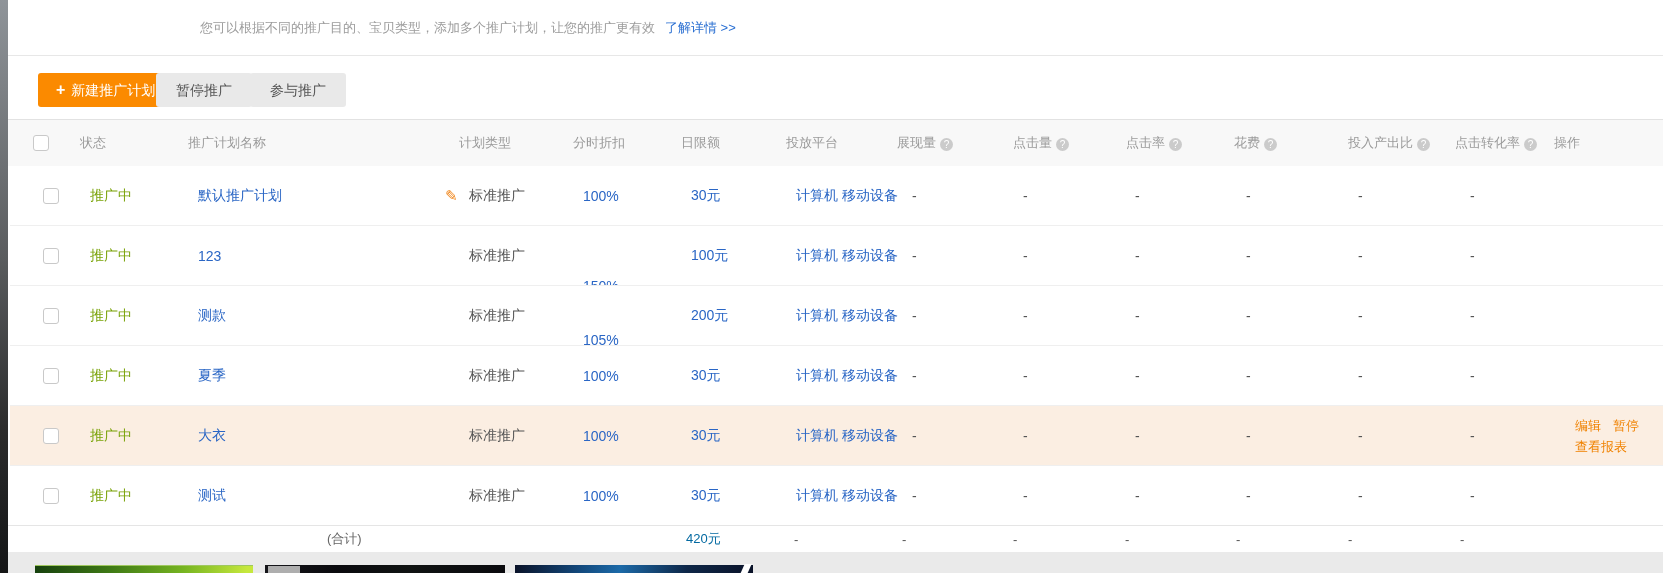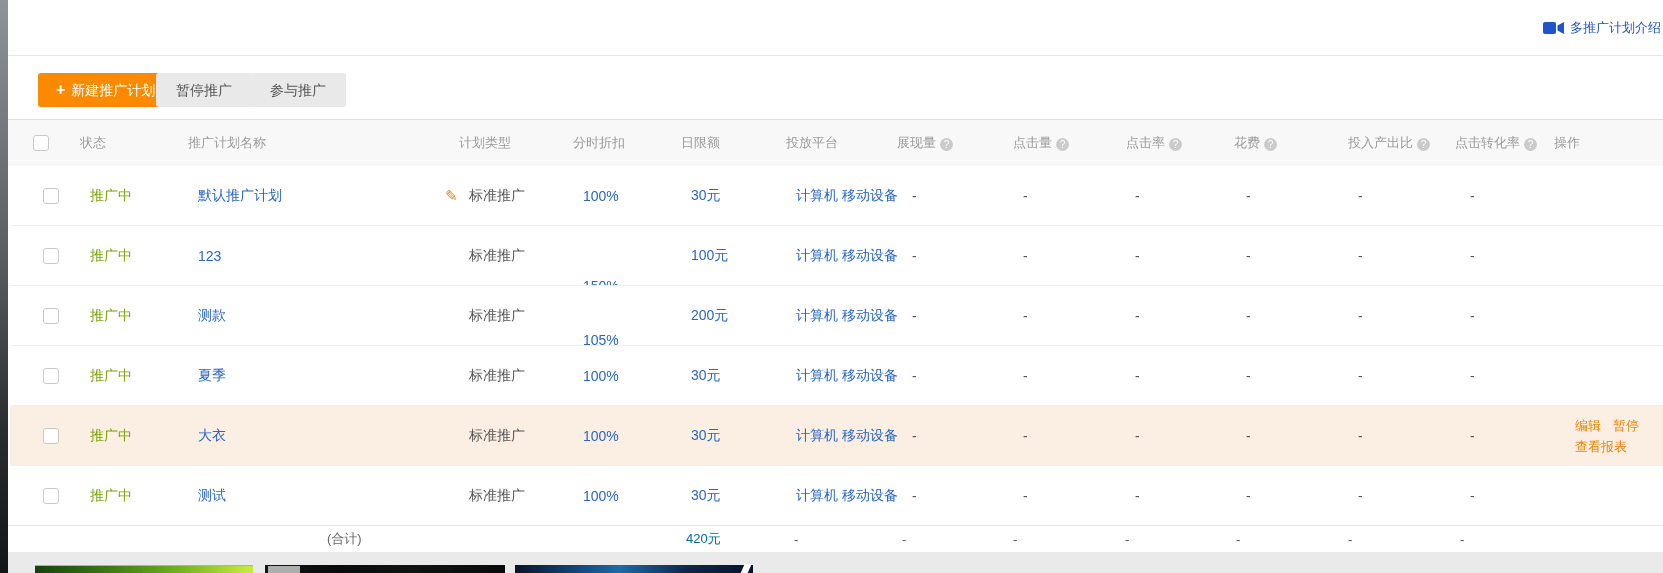--- a/index.html
+++ b/index.html
@@ -78,26 +78,23 @@
     background:#aeaeae; }
   .thumb-blue { left:515px; width:238px;
     background:linear-gradient(100deg,#0a1228,#134a7e 28%,#1c6aa8 44%,#0e2748 72%,#0a1228); }
   .thumb-blue .slash { position:absolute; right:4px; top:-1px; width:7px; height:12px;
     background:#fff; transform:skewX(-24deg); }
 </style>
 </head>
 <body>
 
 <div class="tabbar">
-  <div class="intro-wrap">
-    <svg class="cam-icon" viewBox="0 0 21 14">
-      <rect x="0" y="1" width="13" height="12" rx="2" fill="#1f55cc"></rect>
-      <path d="M14.5 4.5 L21 1 L21 13 L14.5 9.5 Z" fill="#1f55cc"></path>
-    </svg>
-    <span>多推广计划介绍</span>
+  <div class="tab-desc-wrap">
+    <span class="tab-desc">您可以根据不同的推广目的、宝贝类型，添加多个推广计划，让您的推广更有效</span>
+    <span class="detail-link">了解详情 &gt;&gt;</span>
   </div>
 </div>
 
 <button class="btn btn-new">
   <span class="plus">+</span><span>新建推广计划</span>
 </button>
 <button class="btn btn-gray btn-pause">暂停推广</button>
 <button class="btn btn-gray btn-join">参与推广</button>
 
 <div class="thead">

